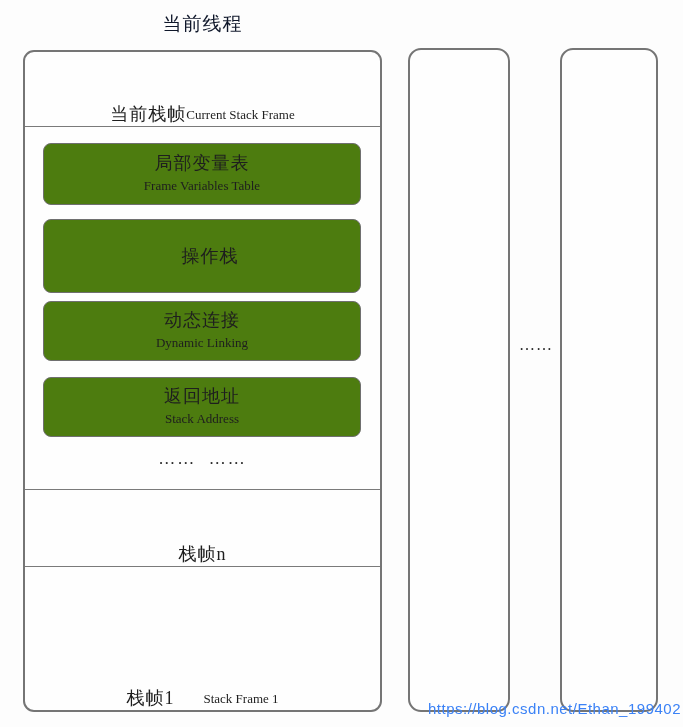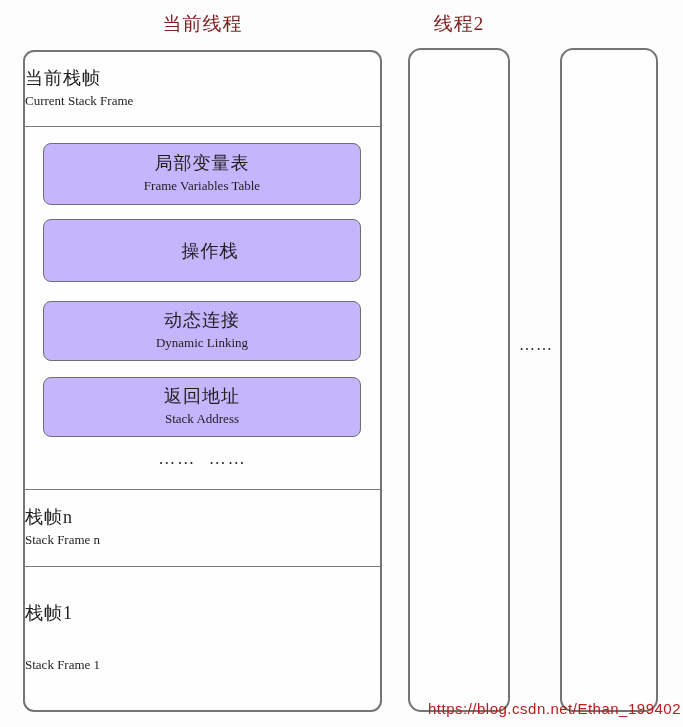--- a/index.html
+++ b/index.html
@@ -17,21 +17,21 @@
     overflow: hidden;
   }
 
   
   .col-title {
     position: absolute;
     top: 11px;
     text-align: center;
     font-size: 19px;
     letter-spacing: 1px;
-    color: #7f1d1d;
+    color: #0f172a;
   }
   .t-current { left: 23px;  width: 359px; }
   .t-2       { left: 408px; width: 102px; }
   .t-n       { left: 560px; width: 98px;  }
 
   
   .main-box {
     position: absolute;
     left: 23px;
     top: 50px;
@@ -40,49 +40,48 @@
     border: 2px solid #757575;
     border-radius: 11px;
     box-sizing: border-box;
     background: #fefefe;
     display: flex;
     flex-direction: column;
   }
   .section {
     box-sizing: border-box;
     display: flex;
-    flex-direction: column;
-    align-items: flex-start;
+    align-items: flex-end;
     justify-content: center;
   }
   .sec-header { height: 74px; }
   .sec-body   { height: 363px; position: relative; border-top: 1.5px solid #7a7a7a; }
   .sec-frame-n { height: 77px; border-top: 1.5px solid #7a7a7a; }
   .sec-frame-2 { height: 72px; border-top: 1.5px solid #7a7a7a; }
   .sec-frame-1 { flex: 1; border-top: 1.5px solid #7a7a7a; gap: 29px; }
 
   .zh { font-size: 18px; line-height: 24px; letter-spacing: 1px; }
   .en { font-size: 13px; line-height: 22px; }
 
   
   .inner-box {
     position: absolute;
     left: 18px;
     width: 318px;
     box-sizing: border-box;
     border: 1.5px solid #6f6f6f;
     border-radius: 8px;
-    background: #c4b5fd;
+    background: #4d7c0f;
     display: flex;
     flex-direction: column;
     align-items: center;
     justify-content: center;
   }
   .ib-0 { top: 16px;  height: 62px; }
-  .ib-1 { top: 92px;  height: 63px; padding-left: 16px; }
+  .ib-1 { top: 92px;  height: 74px; padding-left: 16px; }
   .ib-2 { top: 174px; height: 60px; }
   .ib-3 { top: 250px; height: 60px; }
 
   .dots-frames {
     position: absolute;
     top: 322px;
     left: 0;
     width: 100%;
     text-align: center;
     font-size: 17px;
@@ -115,31 +114,30 @@
     color: #2a2a2a;
   }
 
   
   .watermark {
     position: absolute;
     right: 2px;
     bottom: 10px;
     font-size: 15px;
     font-family: "Liberation Sans", "DejaVu Sans", sans-serif;
-    color: #b91c1c;
+    color: #3b82f6;
     letter-spacing: 0.5px;
   }
 </style>
 </head>
 <body>
 
 <div class="canvas">
 
   <div class="col-title t-current">当前线程</div>
-  <div class="col-title t-2">线程2</div>
 
   <div class="main-box">
 
     <div class="section sec-header">
       <div class="zh">当前栈帧</div>
       <div class="en">Current Stack Frame</div>
     </div>
 
     <div class="section sec-body">
 
@@ -160,21 +158,20 @@
       <div class="inner-box ib-3">
         <div class="zh">返回地址</div>
         <div class="en">Stack Address</div>
       </div>
 
       <div class="dots-frames">……  ……</div>
     </div>
 
     <div class="section sec-frame-n">
       <div class="zh">栈帧n</div>
-      <div class="en">Stack Frame n</div>
     </div>
 
 
     <div class="section sec-frame-1">
       <div class="zh">栈帧1</div>
       <div class="en">Stack Frame 1</div>
     </div>
 
   </div>
 

